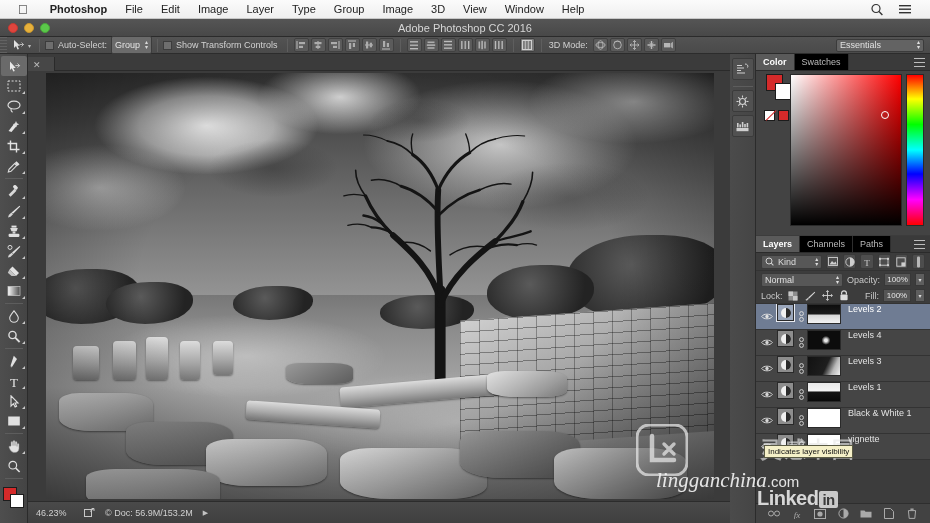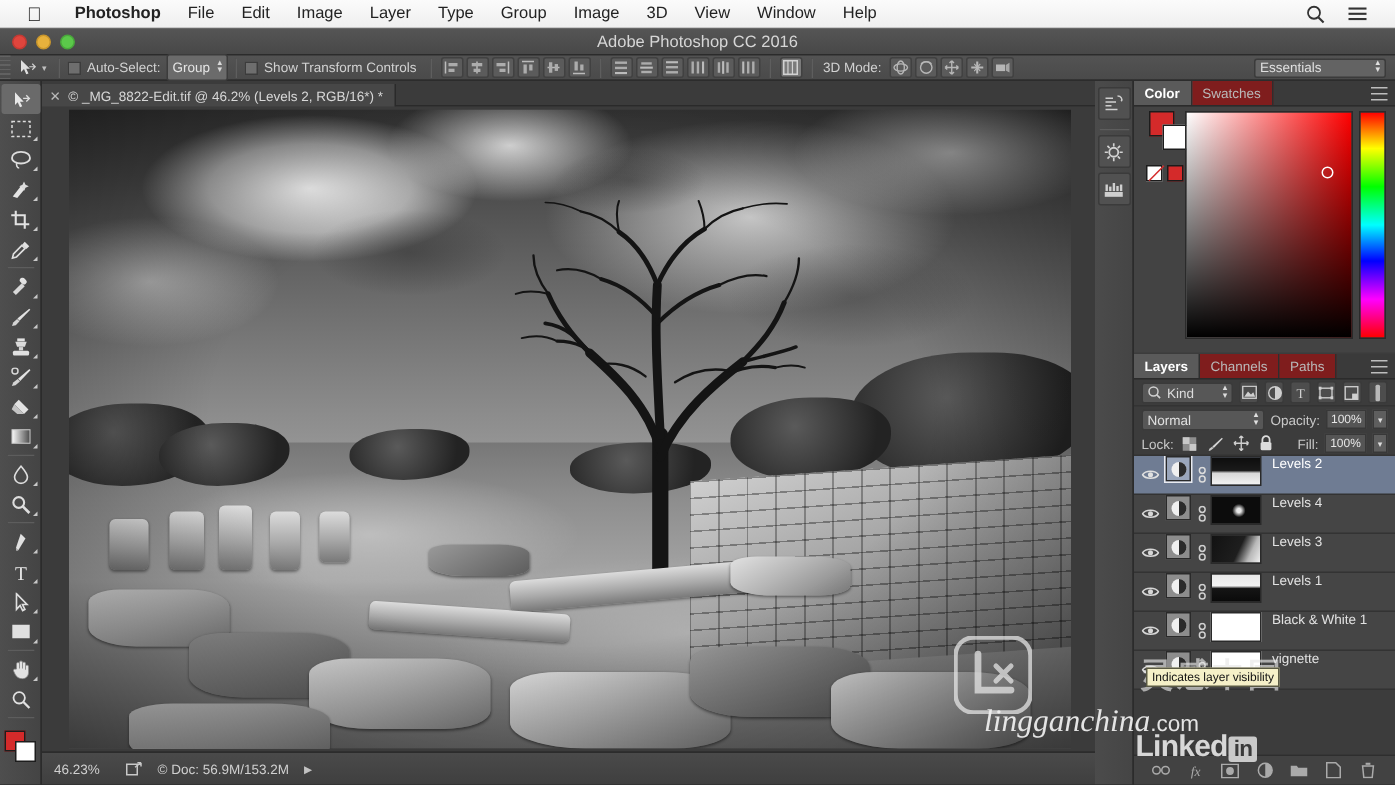--- a/index.html
+++ b/index.html
@@ -201,21 +201,21 @@
   #rightdock {
     position: absolute; top: 54px; left: 756px; width: 174px; height: 469px;
     background: #3c3c3c;
   }
   .panel-tabs {
     display: flex; align-items: flex-end; height: 17px;
     background: #3a3a3a; border-bottom: 1px solid #2b2b2b; position: relative;
   }
   .ptab {
     font-size: 9px; color: #b9b9b9; padding: 0 7px; line-height: 16px; height: 16px;
-    background: #7f1d1d; border-right: 1px solid #2e2e2e;
+    background: #000000; border-right: 1px solid #2e2e2e;
   }
   .ptab.active { background: #5a5a5a; color: #ffffff; font-weight: bold; }
   .panel-menu {
     position: absolute; right: 5px; top: 4px; width: 11px; height: 9px;
     display:flex; flex-direction: column; justify-content: space-between;
   }
   .panel-menu i { display:block; height: 1px; background: #bdbdbd; }
   .panel-menu i:nth-child(1){ width: 11px; }
   .panel-menu i:nth-child(2){ width: 11px; }
   .panel-menu i:nth-child(3){ width: 11px; }
@@ -515,21 +515,20 @@
 
     <div id="workspace-sel">
       <span>Essentials</span>
       <span style="font-size:6px;line-height:5px;">▴<br>▾</span>
     </div>
   </div>
 
   <div id="doctab-bar">
     <div id="doctab">
       <span class="x">✕</span>
-      <span>© _MG_8822-Edit.tif @ 46.2% (Levels 2, RGB/16*) *</span>
     </div>
   </div>
 
   <div id="toolbar">
     <div class="tool selected">
       <svg width="14" height="13" viewBox="0 0 14 13">
         <path d="M3 1.5 L3 10 L4.8 8.2 L6.3 11.5 L7.8 10.9 L6.3 7.9 L8.8 7.9 Z" fill="#e8e8e8"></path>
         <path d="M10.5 3.5 L12.6 5.6 L10.5 7.7 M8.4 5.6 L12.6 5.6" stroke="#dcdcdc" stroke-width=".9" fill="none"></path>
       </svg>
     </div>

